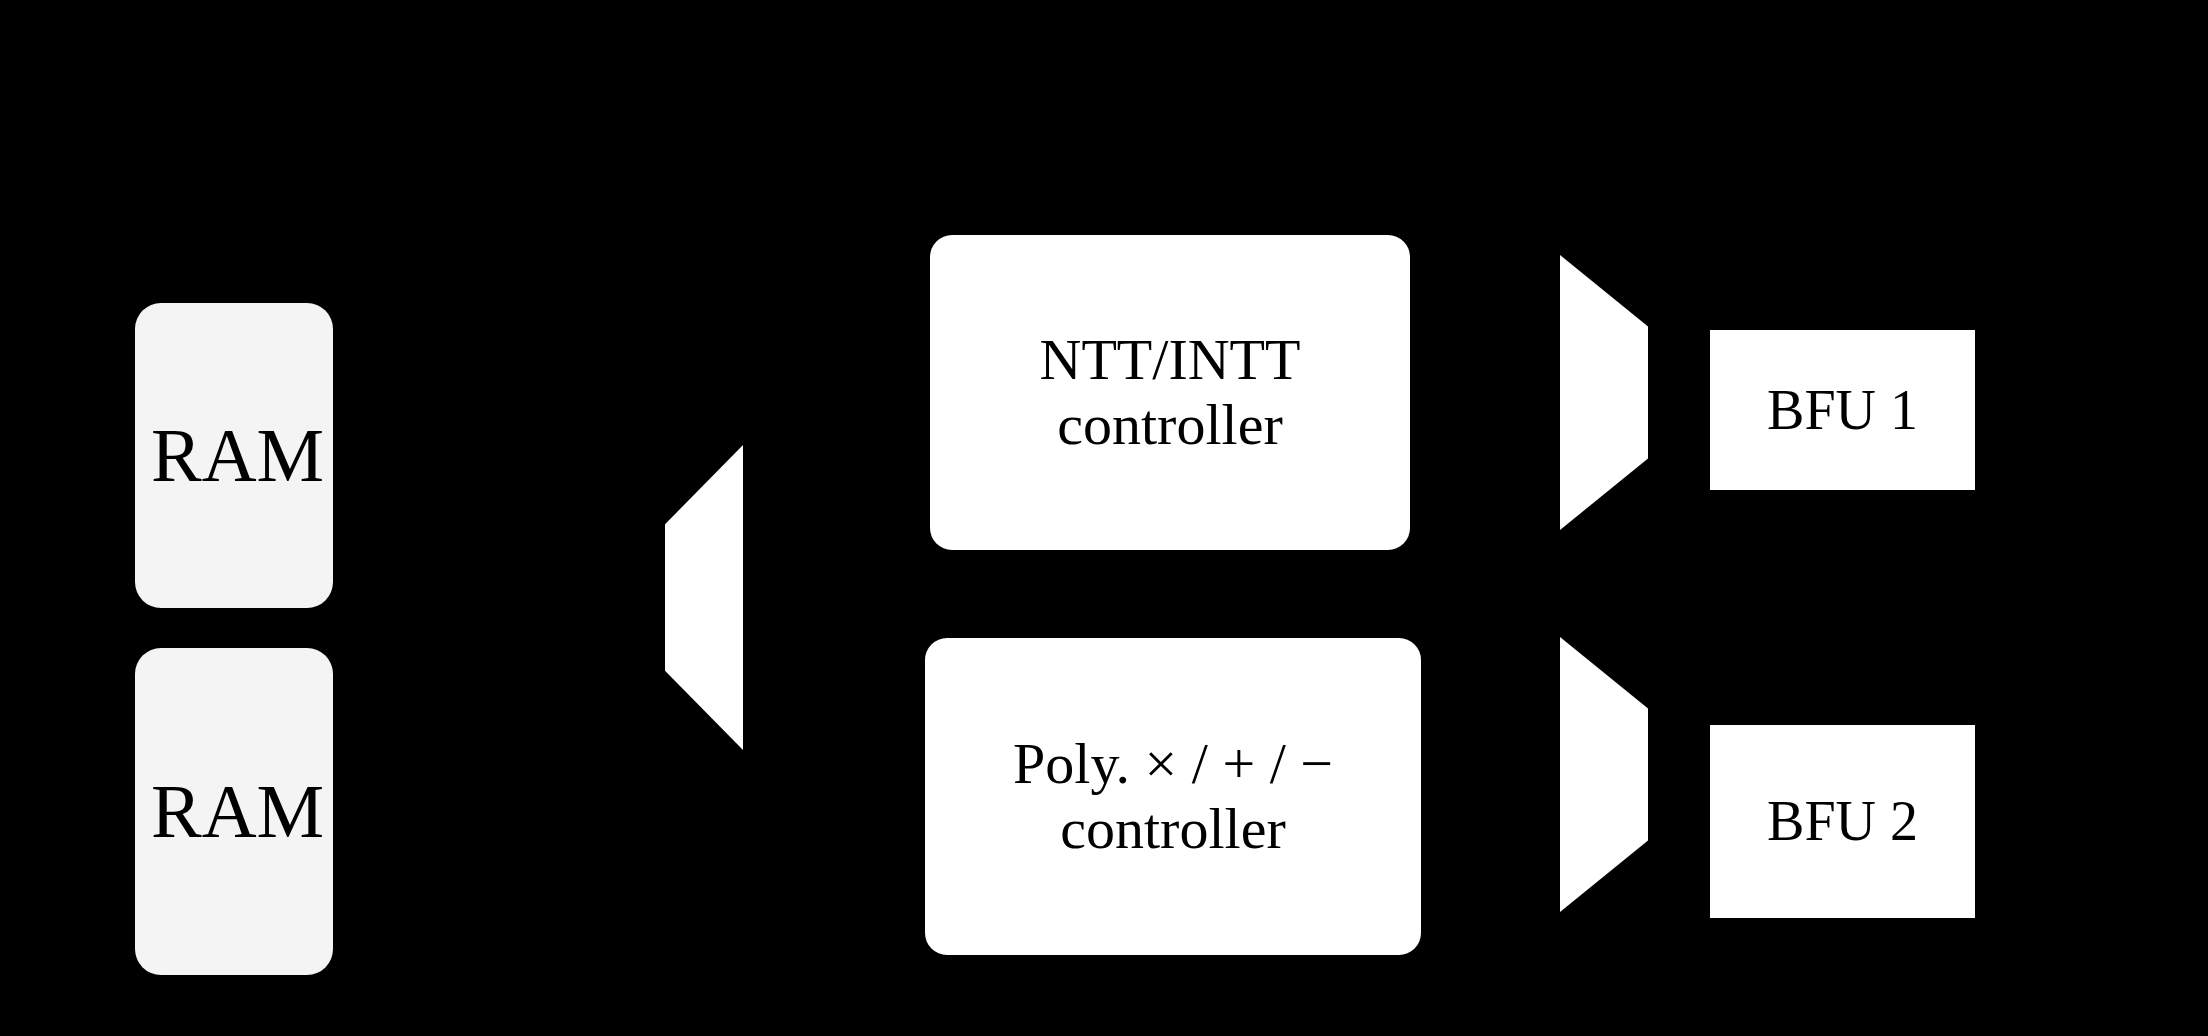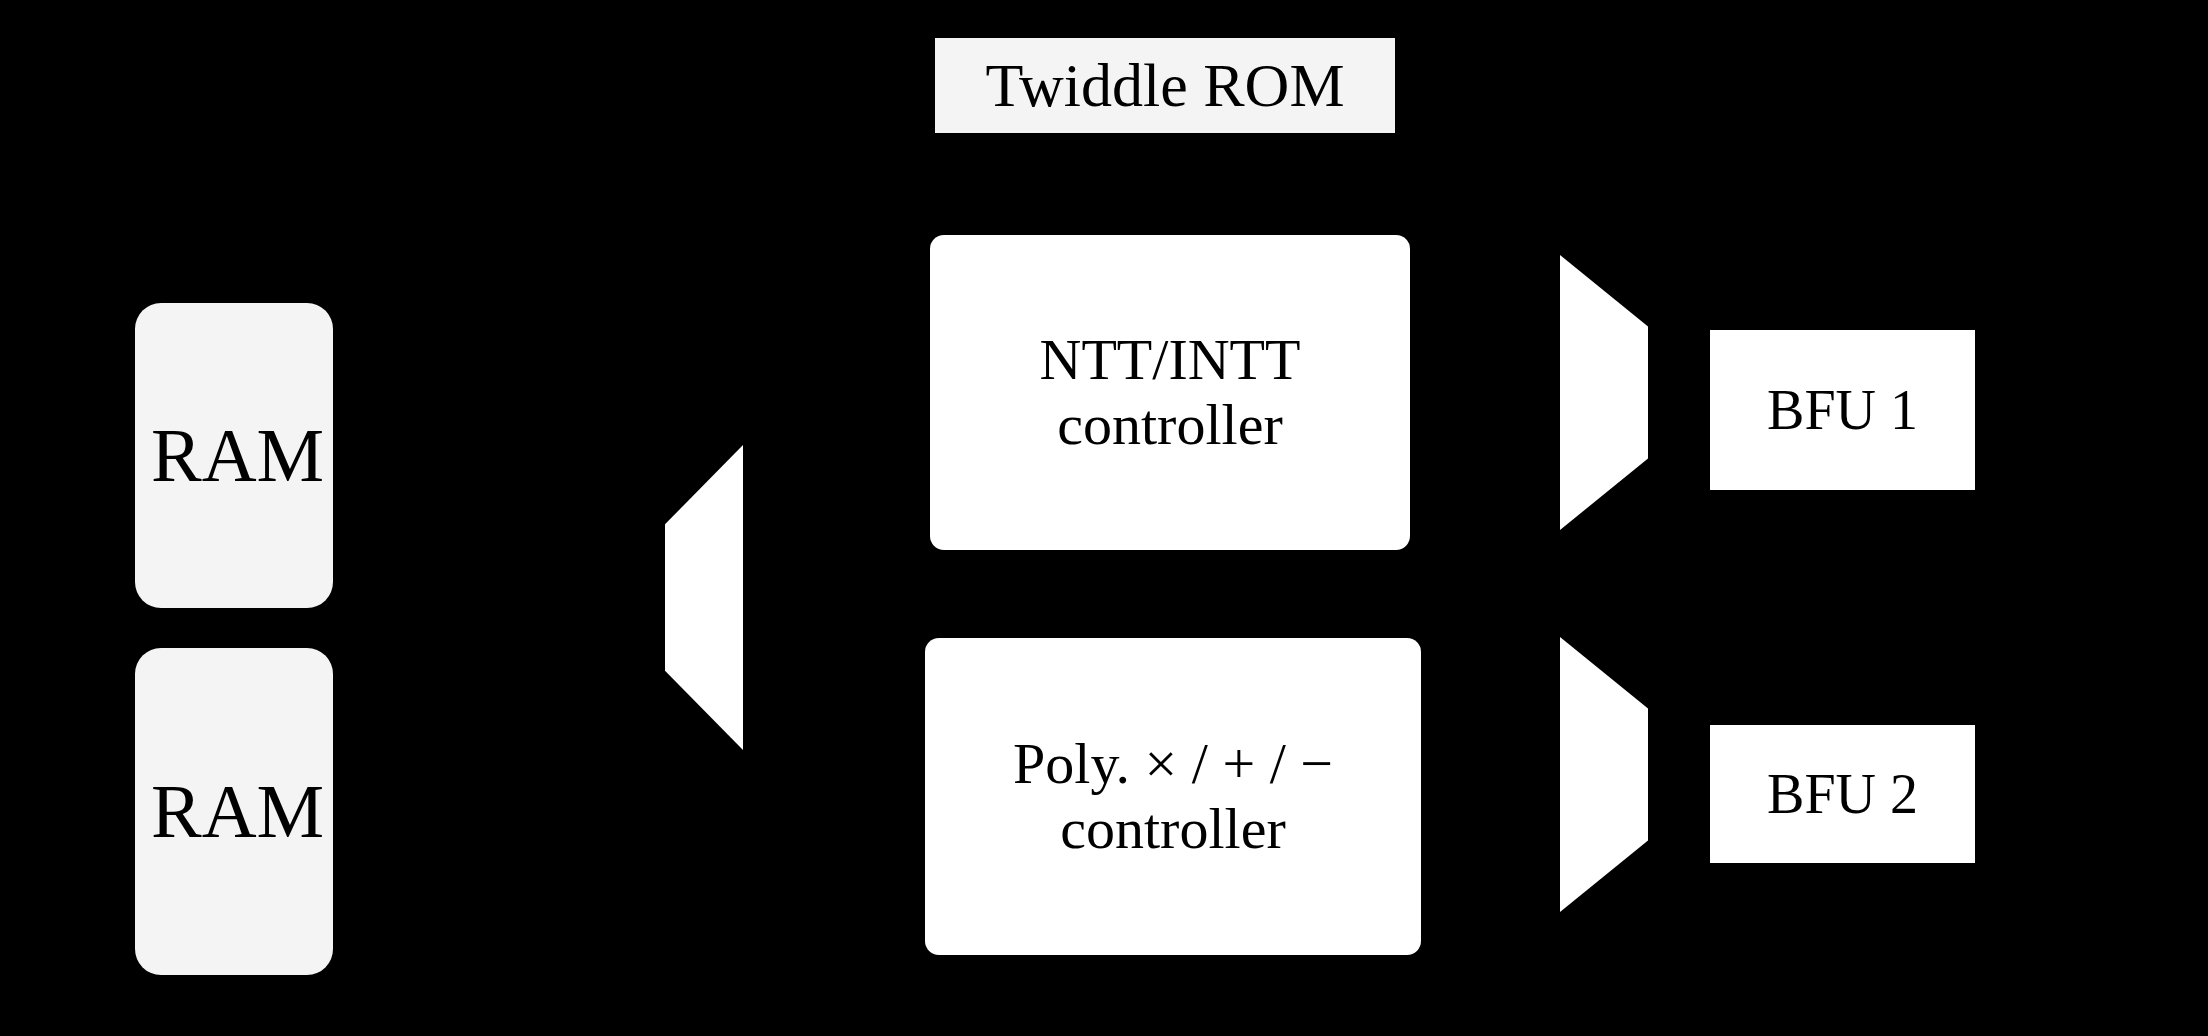--- a/index.html
+++ b/index.html
@@ -50,21 +50,21 @@
 
   
   .rom {
     background: #f4f4f4;
     font-size: 62px;
   }
 
   
   .ctrl {
     background: #ffffff;
-    border-radius: 14px;
+    border-radius: 22px;
     font-size: 58px;
     flex-direction: column;
     padding: 0 8px;
   }
   .ctrl .line { display: block; }
 
   
   .bfu {
     background: #ffffff;
     font-size: 56px;
@@ -82,23 +82,20 @@
   .mux-narrow {
     
     clip-path: polygon(0% 0%, 100% 26%, 100% 74%, 0% 100%);
   }
 </style>
 </head>
 <body>
 
 <div id="canvas">
 
-  <div class="node rom" style="left:935px; top:38px; width:460px; height:95px;">
-    <span>Twiddle ROM</span>
-  </div>
 
   <div class="node mem" style="left:135px; top:303px; width:198px; height:305px;">
     <span class="mem-label">RAM</span>
   </div>
 
   <div class="node mem" style="left:135px; top:648px; width:198px; height:327px;">
     <span class="mem-label">RAM</span>
   </div>
 
   <div class="mux mux-expand" style="left:665px; top:445px; width:78px; height:305px;"></div>
@@ -114,17 +111,17 @@
   </div>
 
   <div class="mux mux-narrow" style="left:1560px; top:255px; width:88px; height:275px;"></div>
 
   <div class="mux mux-narrow" style="left:1560px; top:637px; width:88px; height:275px;"></div>
 
   <div class="node bfu" style="left:1710px; top:330px; width:265px; height:160px;">
     <span>BFU 1</span>
   </div>
 
-  <div class="node bfu" style="left:1710px; top:725px; width:265px; height:138px;">
+  <div class="node bfu" style="left:1710px; top:725px; width:265px; height:193px;">
     <span>BFU 2</span>
   </div>
 
 </div>
 
 </body></html>

